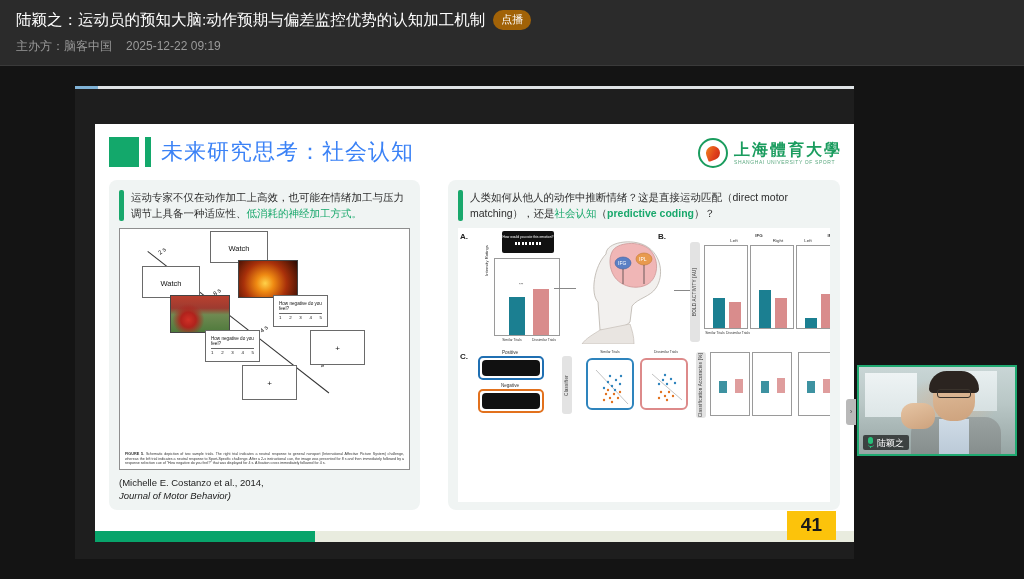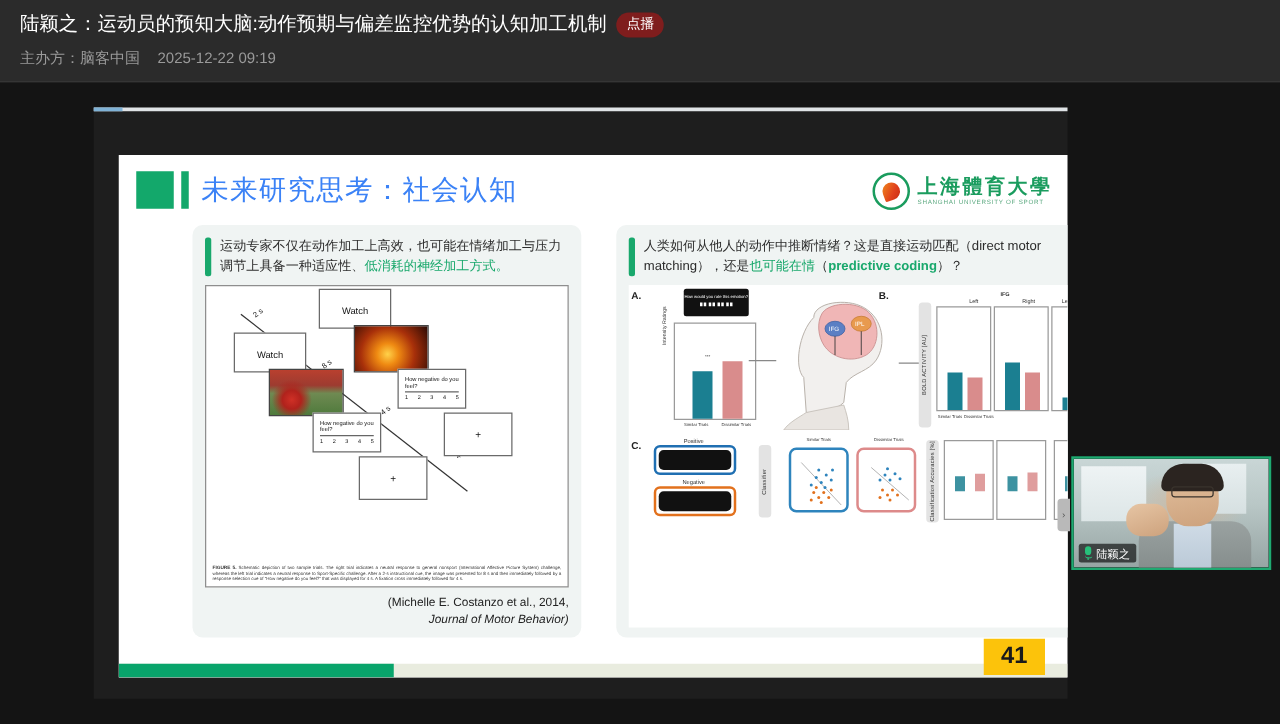--- a/index.html
+++ b/index.html
@@ -17,21 +17,21 @@
     background: #2b2b2b;
     border-bottom: 1px solid #3a3a3a;
     padding: 10px 16px 0 16px;
   }
   .title-row { display: flex; align-items: center; gap: 8px; }
   .lecture-title {
     color: #ffffff; font-size: 15.5px; line-height: 20px; font-weight: 400;
     white-space: nowrap;
   }
   .badge-ondemand {
-    background: #7f1d1d; color: #fff; font-size: 11px; line-height: 11px;
+    background: #a16207; color: #fff; font-size: 11px; line-height: 11px;
     padding: 4px 8px 5px 8px; border-radius: 10px; white-space: nowrap;
   }
   .meta-row { display: flex; align-items: flex-start; gap: 14px; margin-top: 9px; }
   .meta-text { color: #9a9a9a; font-size: 12px; line-height: 14px; white-space: nowrap; }
 
   
   .stage { position: absolute; left: 0; top: 66px; width: 1024px; height: 513px; background: #141414; }
 
   .slide-wrap {
     position: absolute; left: 75px; top: 20px; width: 779px; height: 473px;
@@ -63,41 +63,41 @@
   .logo-flame {
     width: 14px; height: 14px; border-radius: 50% 50% 50% 10%;
     background: linear-gradient(135deg, #f08a1e 0%, #e0401c 60%, #c62b12 100%);
     transform: rotate(-20deg);
   }
   .logo-text { line-height: 1; }
   .logo-cn { color: #1a9c5e; font-size: 16px; letter-spacing: 2px; font-weight: 700; display:block; }
   .logo-en { color: #5aa87f; font-size: 5px; letter-spacing: 0.6px; display:block; margin-top: 2px; }
 
   
-  .cols { position: absolute; left: 14px; top: 56px; width: 731px; height: 330px; display: flex; gap: 28px; margin-left: 45px; }
+  .cols { position: absolute; left: 14px; top: 56px; width: 731px; height: 330px; display: flex; gap: 28px; }
   .card {
     background: #f0f4f3; border-radius: 8px; padding: 10px 10px 8px 10px;
     display: flex; flex-direction: column;
   }
   .card-left  { width: 318px; }
   .card-right { width: 401px; }
   .quote { display: flex; gap: 7px; }
   .quote-bar { width: 5px; border-radius: 2px; background: #19a86c; flex: none; }
   .quote-text { font-size: 10.5px; line-height: 15.5px; color: #2d2d2d; }
   .gr { color: #19a86c; }
   .gr-b { color: #19a86c; font-weight: 700; }
 
   .fig {
     margin-top: 7px; background: #ffffff; border: 1px solid #8e8e8e;
     flex: 1; position: relative; overflow: hidden;
   }
   .fig-plain { margin-top: 7px; background: #ffffff; flex: 1; position: relative; overflow: hidden; }
 
   .citation {
-    text-align: right; font-size: 9.5px; line-height: 13px; color: #222; margin-top: 6px;
+    text-align: left; font-size: 9.5px; line-height: 13px; color: #222; margin-top: 6px;
   }
   .citation .ital { font-style: italic; }
   .citation-right { text-align: center; font-size: 9.5px; line-height: 13px; color: #222; margin-top: 6px; }
 
   
   .pcard { position: absolute; background: #fff; border: 1px solid #6a6a6a; }
   .pcard-label { font-size: 7.5px; color: #111; text-align: center; margin-top: 12px; }
   .pimg { position: absolute; border: 1px solid #444; background-size: cover; }
   .img-fire {
     background: radial-gradient(circle at 45% 62%, #ffd24a 0%, #ef8a12 22%, #a8300a 55%, #2a0a04 100%);
@@ -325,21 +325,21 @@
             <div class="citation">
               <div>(Michelle E. Costanzo et al., 2014,</div>
               <div class="ital">Journal of Motor Behavior)</div>
             </div>
           </div>
 
           <div class="card card-right">
             <div class="quote">
               <div class="quote-bar"></div>
               <div class="quote-text">
-                <span>人类如何从他人的动作中推断情绪？这是直接运动匹配</span><span>（direct motor matching），还是</span><span class="gr">也可能在情</span><span>（</span><span class="gr-b">predictive coding</span><span>）？</span>
+                <span>人类如何从他人的动作中推断情绪？这是直接运动匹配</span><span>（direct motor matching），还是</span><span class="gr">社会认知</span><span>（</span><span class="gr-b">predictive coding</span><span>）？</span>
               </div>
             </div>
 
             <div class="fig-plain">
 
               <div class="panel-letter" style="left:2px; top:4px;">A.</div>
               <div class="stim-box" style="left:44px; top:3px; width:52px; height:22px; border-radius:2px;">
                 <div style="color:#fff; font-size:3.4px; text-align:center; padding-top:4px;">How would you rate this emotion?</div>
                 <div style="display:flex; justify-content:center; gap:1.5px; margin-top:3px;">
                   <span style="width:2px;height:3px;background:#fff;display:block"></span>

